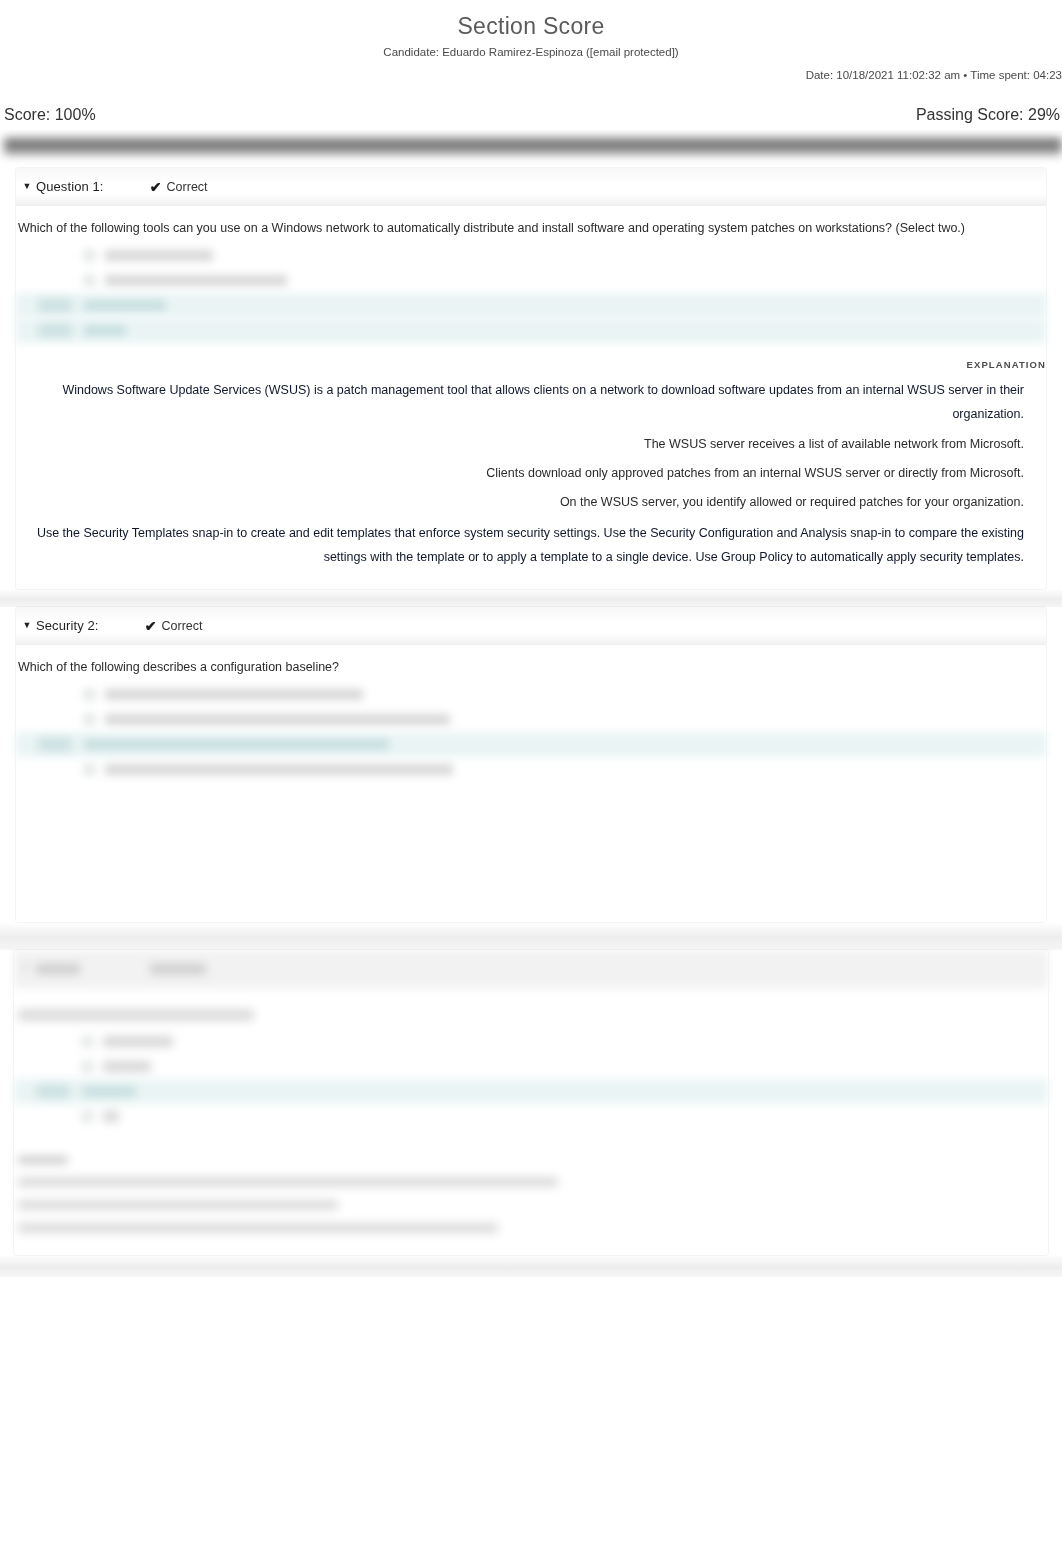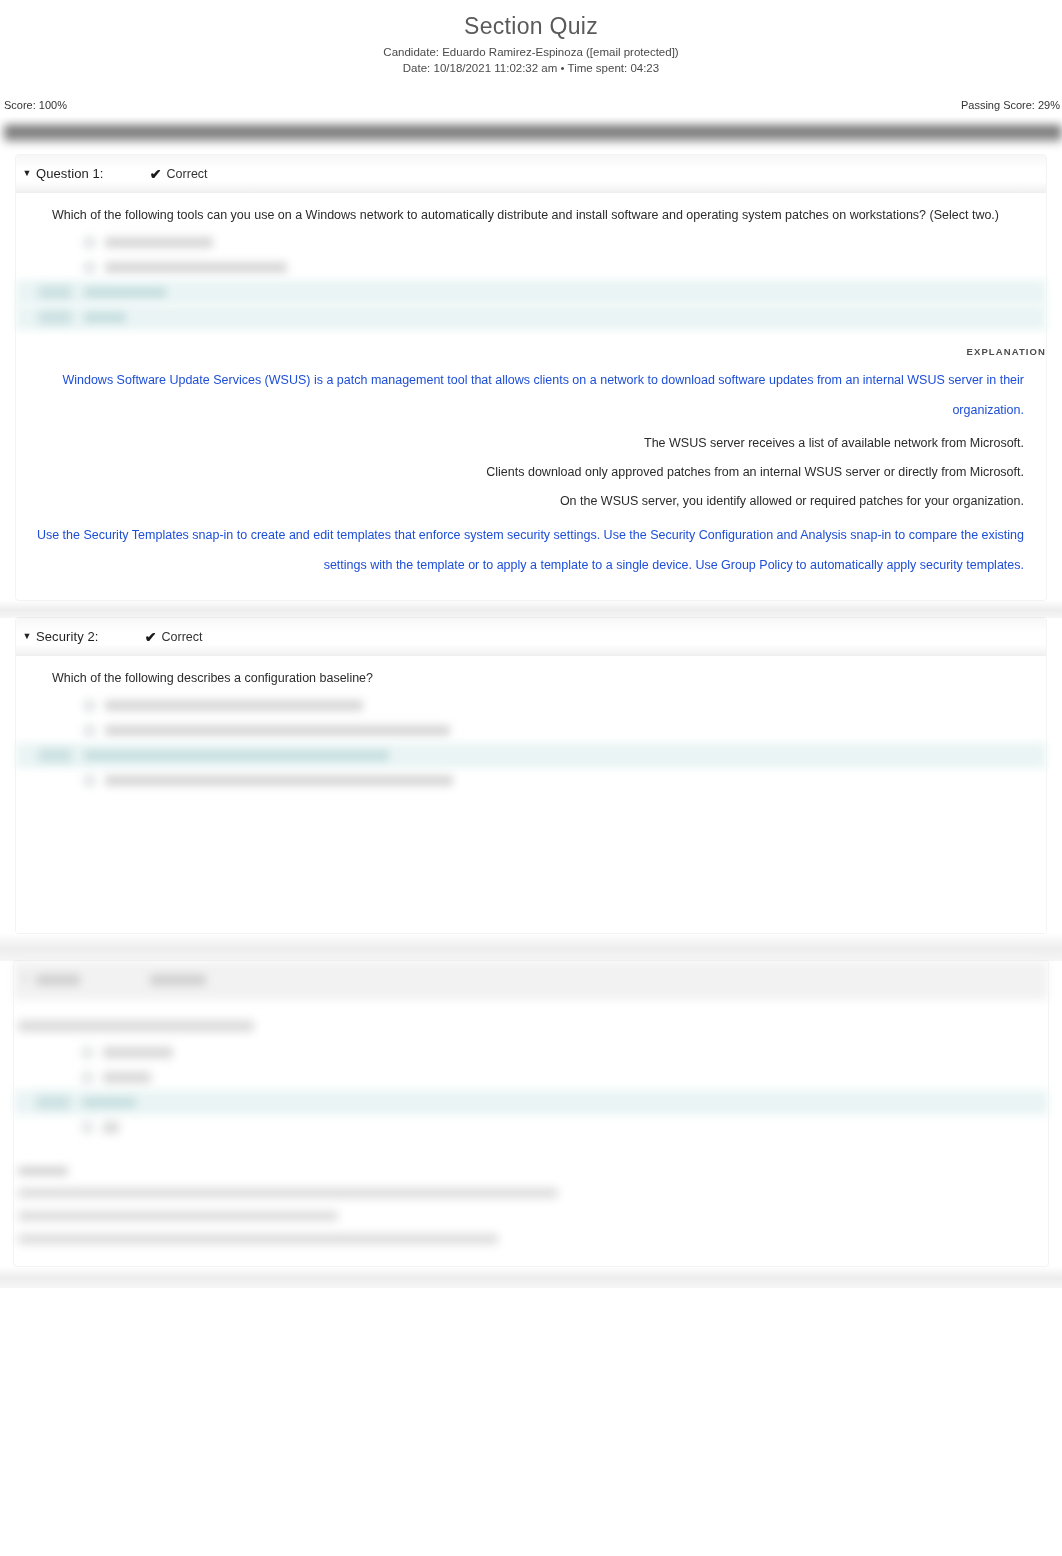--- a/index.html
+++ b/index.html
@@ -27,30 +27,30 @@
     letter-spacing: 0.3px;
     line-height: 28px;
     margin: 0;
   }
   .report-sub {
     font-size: 11.5px;
     color: #4a4a4a;
     line-height: 13.5px;
     margin-top: 6px;
   }
-  .report-sub .line2 { display:block; margin-top: 2px; }
+  .report-sub .line2 { display:block; margin-top: 9px; text-align: right; }
 
   
   .score-row {
     margin-top: 24px;
     padding: 0 6px 0 4px;
     display: flex;
     justify-content: space-between;
     align-items: baseline;
-    font-size: 11px;
+    font-size: 16px;
     color: #333;
   }
   .score-left { white-space: nowrap; }
   .score-right { white-space: nowrap; margin-right: -4px; }
 
   
   .progress-wrap {
     margin-top: 6px;
     height: 38px;
     position: relative;
@@ -122,21 +122,20 @@
     margin-left: 1px;
   }
 
   .qbody { padding: 0; }
 
   .qtext {
     font-size: 12.5px;
     line-height: 17px;
     color: #2b2b2b;
     padding: 14px 16px 2px 2px;
-    margin-left: 34px;
   }
 
   
   .answers { padding: 4px 0 10px 0; position: relative; }
   .answer {
     display: flex;
     align-items: center;
     height: 25px;
     padding-left: 22px;
     filter: blur(4.2px);
@@ -168,22 +167,22 @@
   
   .exp-label {
     font-size: 9.5px;
     font-weight: bold;
     letter-spacing: 1.1px;
     color: #4c4c4c;
     padding: 6px 0 0 14px;
   }
   .exp-p {
     font-size: 12.5px;
-    line-height: 30px;
-    color: #1d4ed8;
+    line-height: 24px;
+    color: #0f172a;
     padding: 8px 22px 0 2px;
   }
   .exp-li {
     font-size: 12.5px;
     line-height: 21px;
     color: #2b2b2b;
     padding: 8px 22px 0 31px;
   }
   .exp-block { padding-bottom: 20px; text-align: right; }
 
@@ -196,21 +195,21 @@
     margin: 11px 0 0 2px;
   }
   .bline.t { background: #cccccc; }
 
   .spacer-white { background:#fff; }
 </style>
 </head>
 <body>
 
 <div class="report-header">
-  <div class="report-title">Section Quiz</div>
+  <div class="report-title">Section Score</div>
   <div class="report-sub">
     <span>Candidate: Eduardo Ramirez-Espinoza ([email protected])</span>
     <span class="line2">Date: 10/18/2021 11:02:32 am • Time spent: 04:23</span>
   </div>
 </div>
 
 <div class="score-row">
   <div class="score-left">Score: 100%</div>
   <div class="score-right">Passing Score: 29%</div>
 </div>

